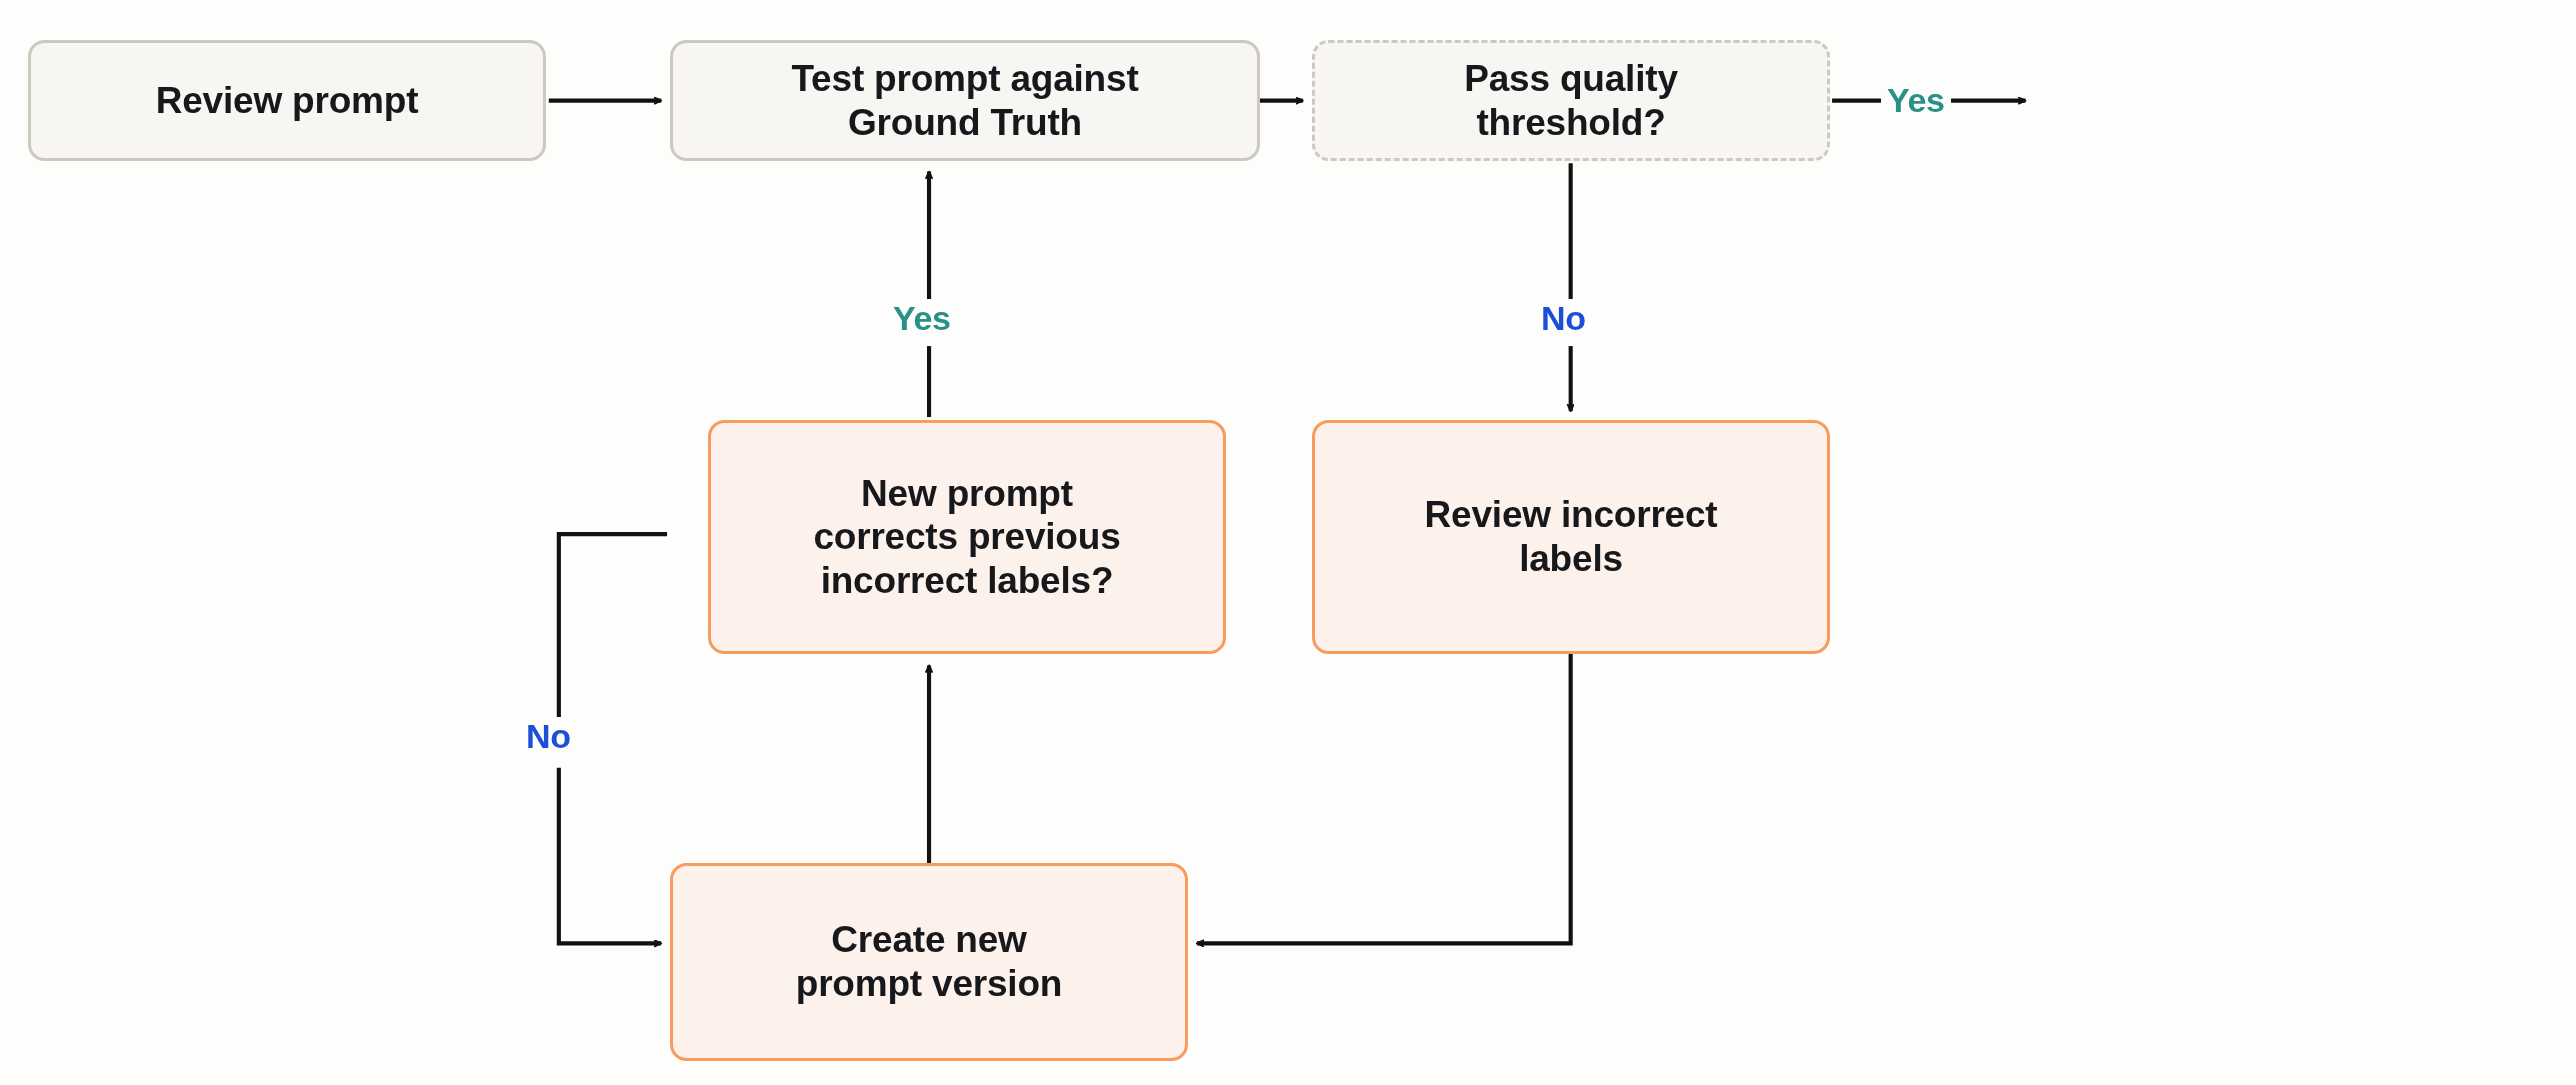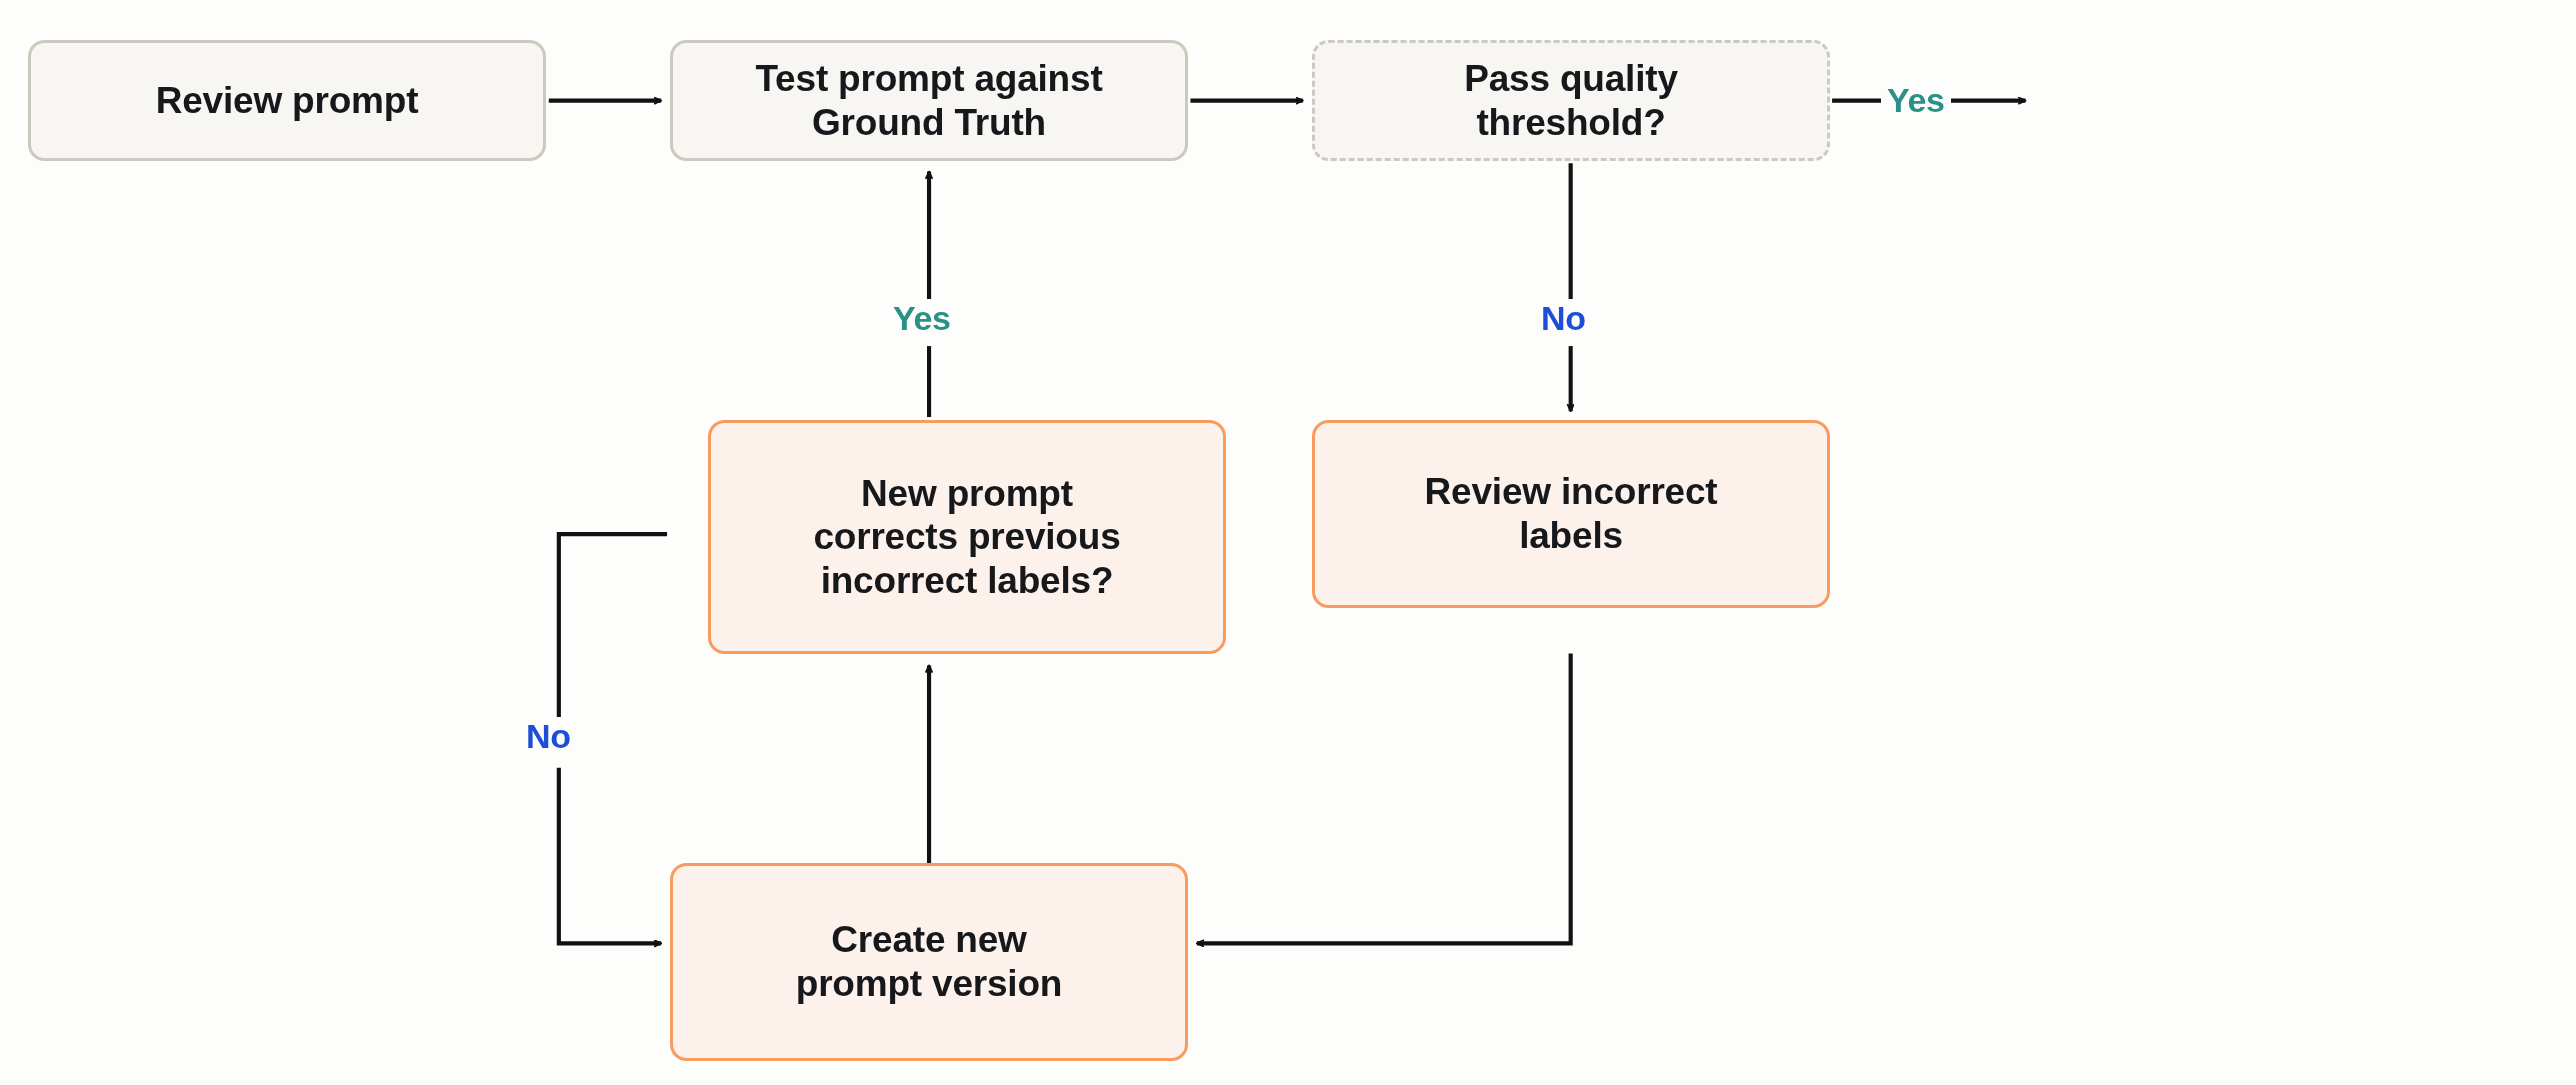--- a/index.html
+++ b/index.html
@@ -93,38 +93,38 @@
     <path d="M1571,508 L1571,290" fill="none" stroke="#111111" stroke-width="7" marker-end="url(#ah)"></path>
 
     <path d="M1128,903 L945,903 L945,1215" fill="none" stroke="#111111" stroke-width="7"></path>
     <path d="M945,1298 L945,1595 L1118,1595" fill="none" stroke="#111111" stroke-width="7" marker-end="url(#ah)"></path>
   </svg>
 
   <div class="node node-plain" style="left:28px; top:40px; width:518px; height:121px; font-size:37px;">
     <span>Review prompt</span>
   </div>
 
-  <div class="node node-plain" style="left:670px; top:40px; width:518px; height:121px; font-size:37px; white-space:pre-line;">
+  <div class="node node-plain" style="left:670px; top:40px; width:590px; height:121px; font-size:37px; white-space:pre-line;">
     <span style="white-space:pre-line;">Test prompt against
 Ground Truth</span>
   </div>
 
   <div class="node node-dashed" style="left:1312px; top:40px; width:518px; height:121px; font-size:37px;">
     <span style="white-space:pre-line;">Pass quality
 threshold?</span>
   </div>
 
 
   <div class="node node-warn" style="left:670px; top:420px; width:518px; height:234px; font-size:37px;margin-left:38px;">
     <span style="white-space:pre-line;">New prompt
 corrects previous
 incorrect labels?</span>
   </div>
 
-  <div class="node node-warn" style="left:1312px; top:420px; width:518px; height:188px; font-size:37px;">
+  <div class="node node-warn" style="left:1312px; top:420px; width:518px; height:234px; font-size:37px;">
     <span style="white-space:pre-line;">Review incorrect
 labels</span>
   </div>
 
   <div class="node node-warn" style="left:670px; top:863px; width:518px; height:198px; font-size:37px;">
     <span style="white-space:pre-line;">Create new
 prompt version</span>
   </div>
 
   <div class="edge-label label-yes" style="left:1881px; top:81px; font-size:34px;">Yes</div>

